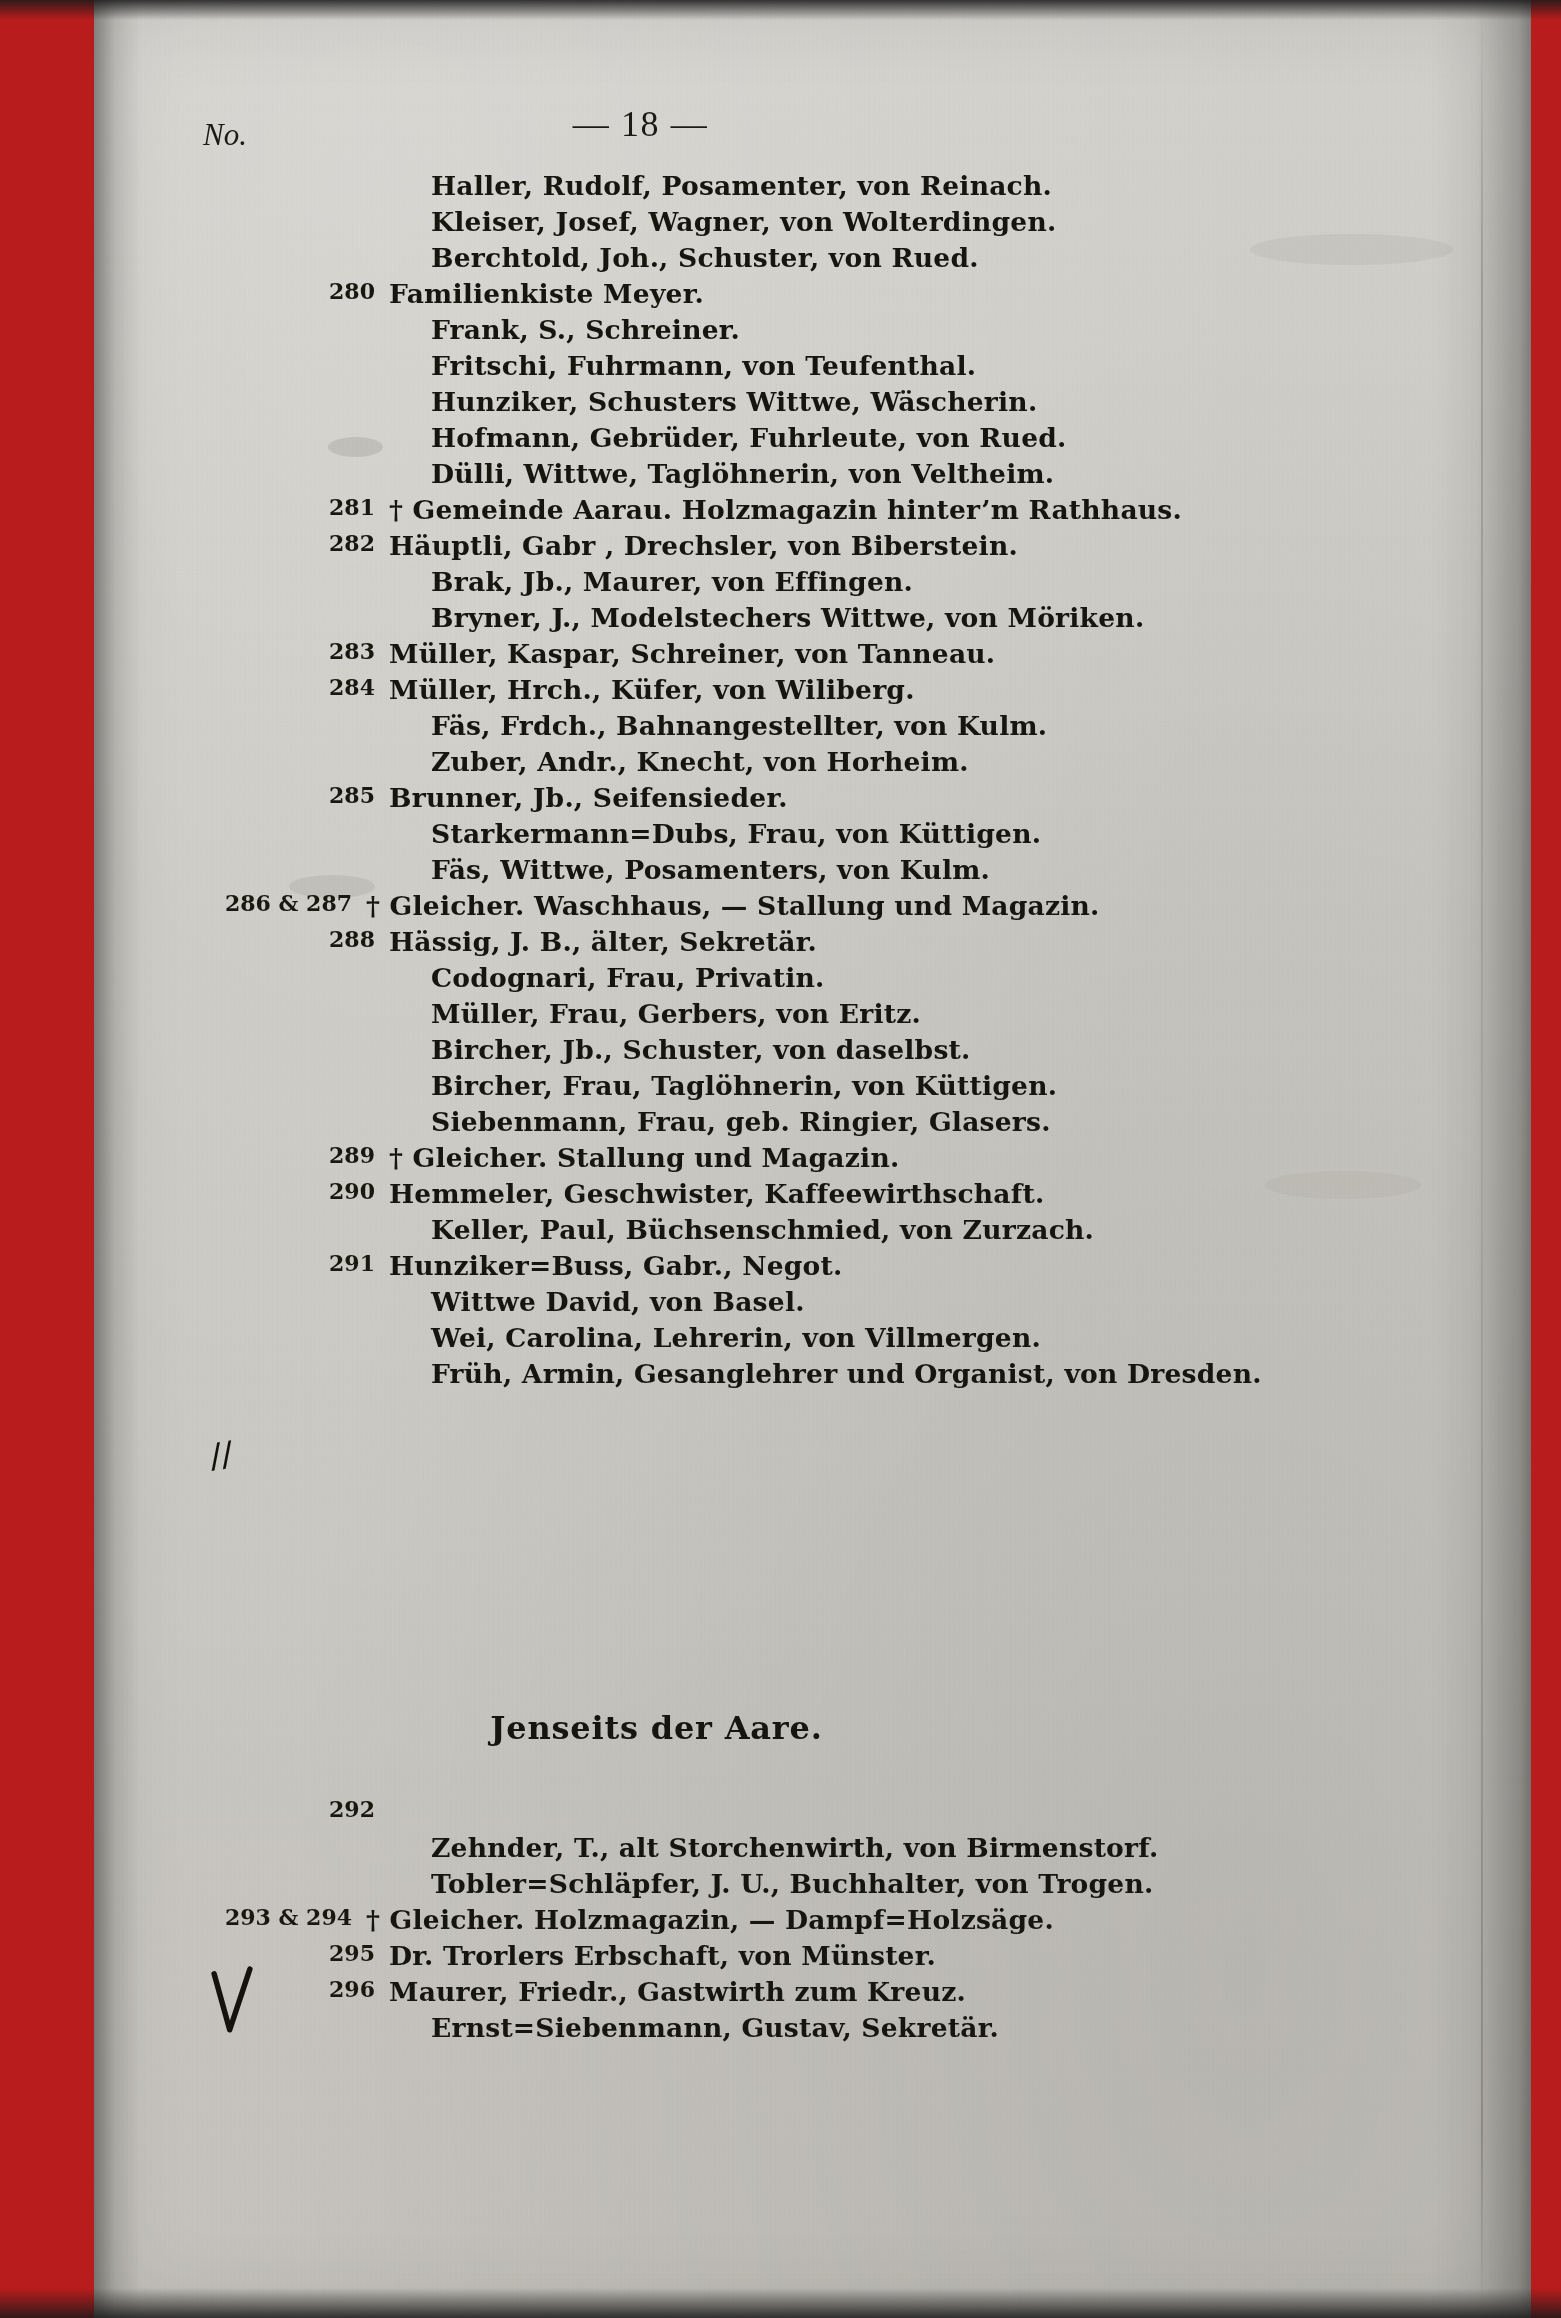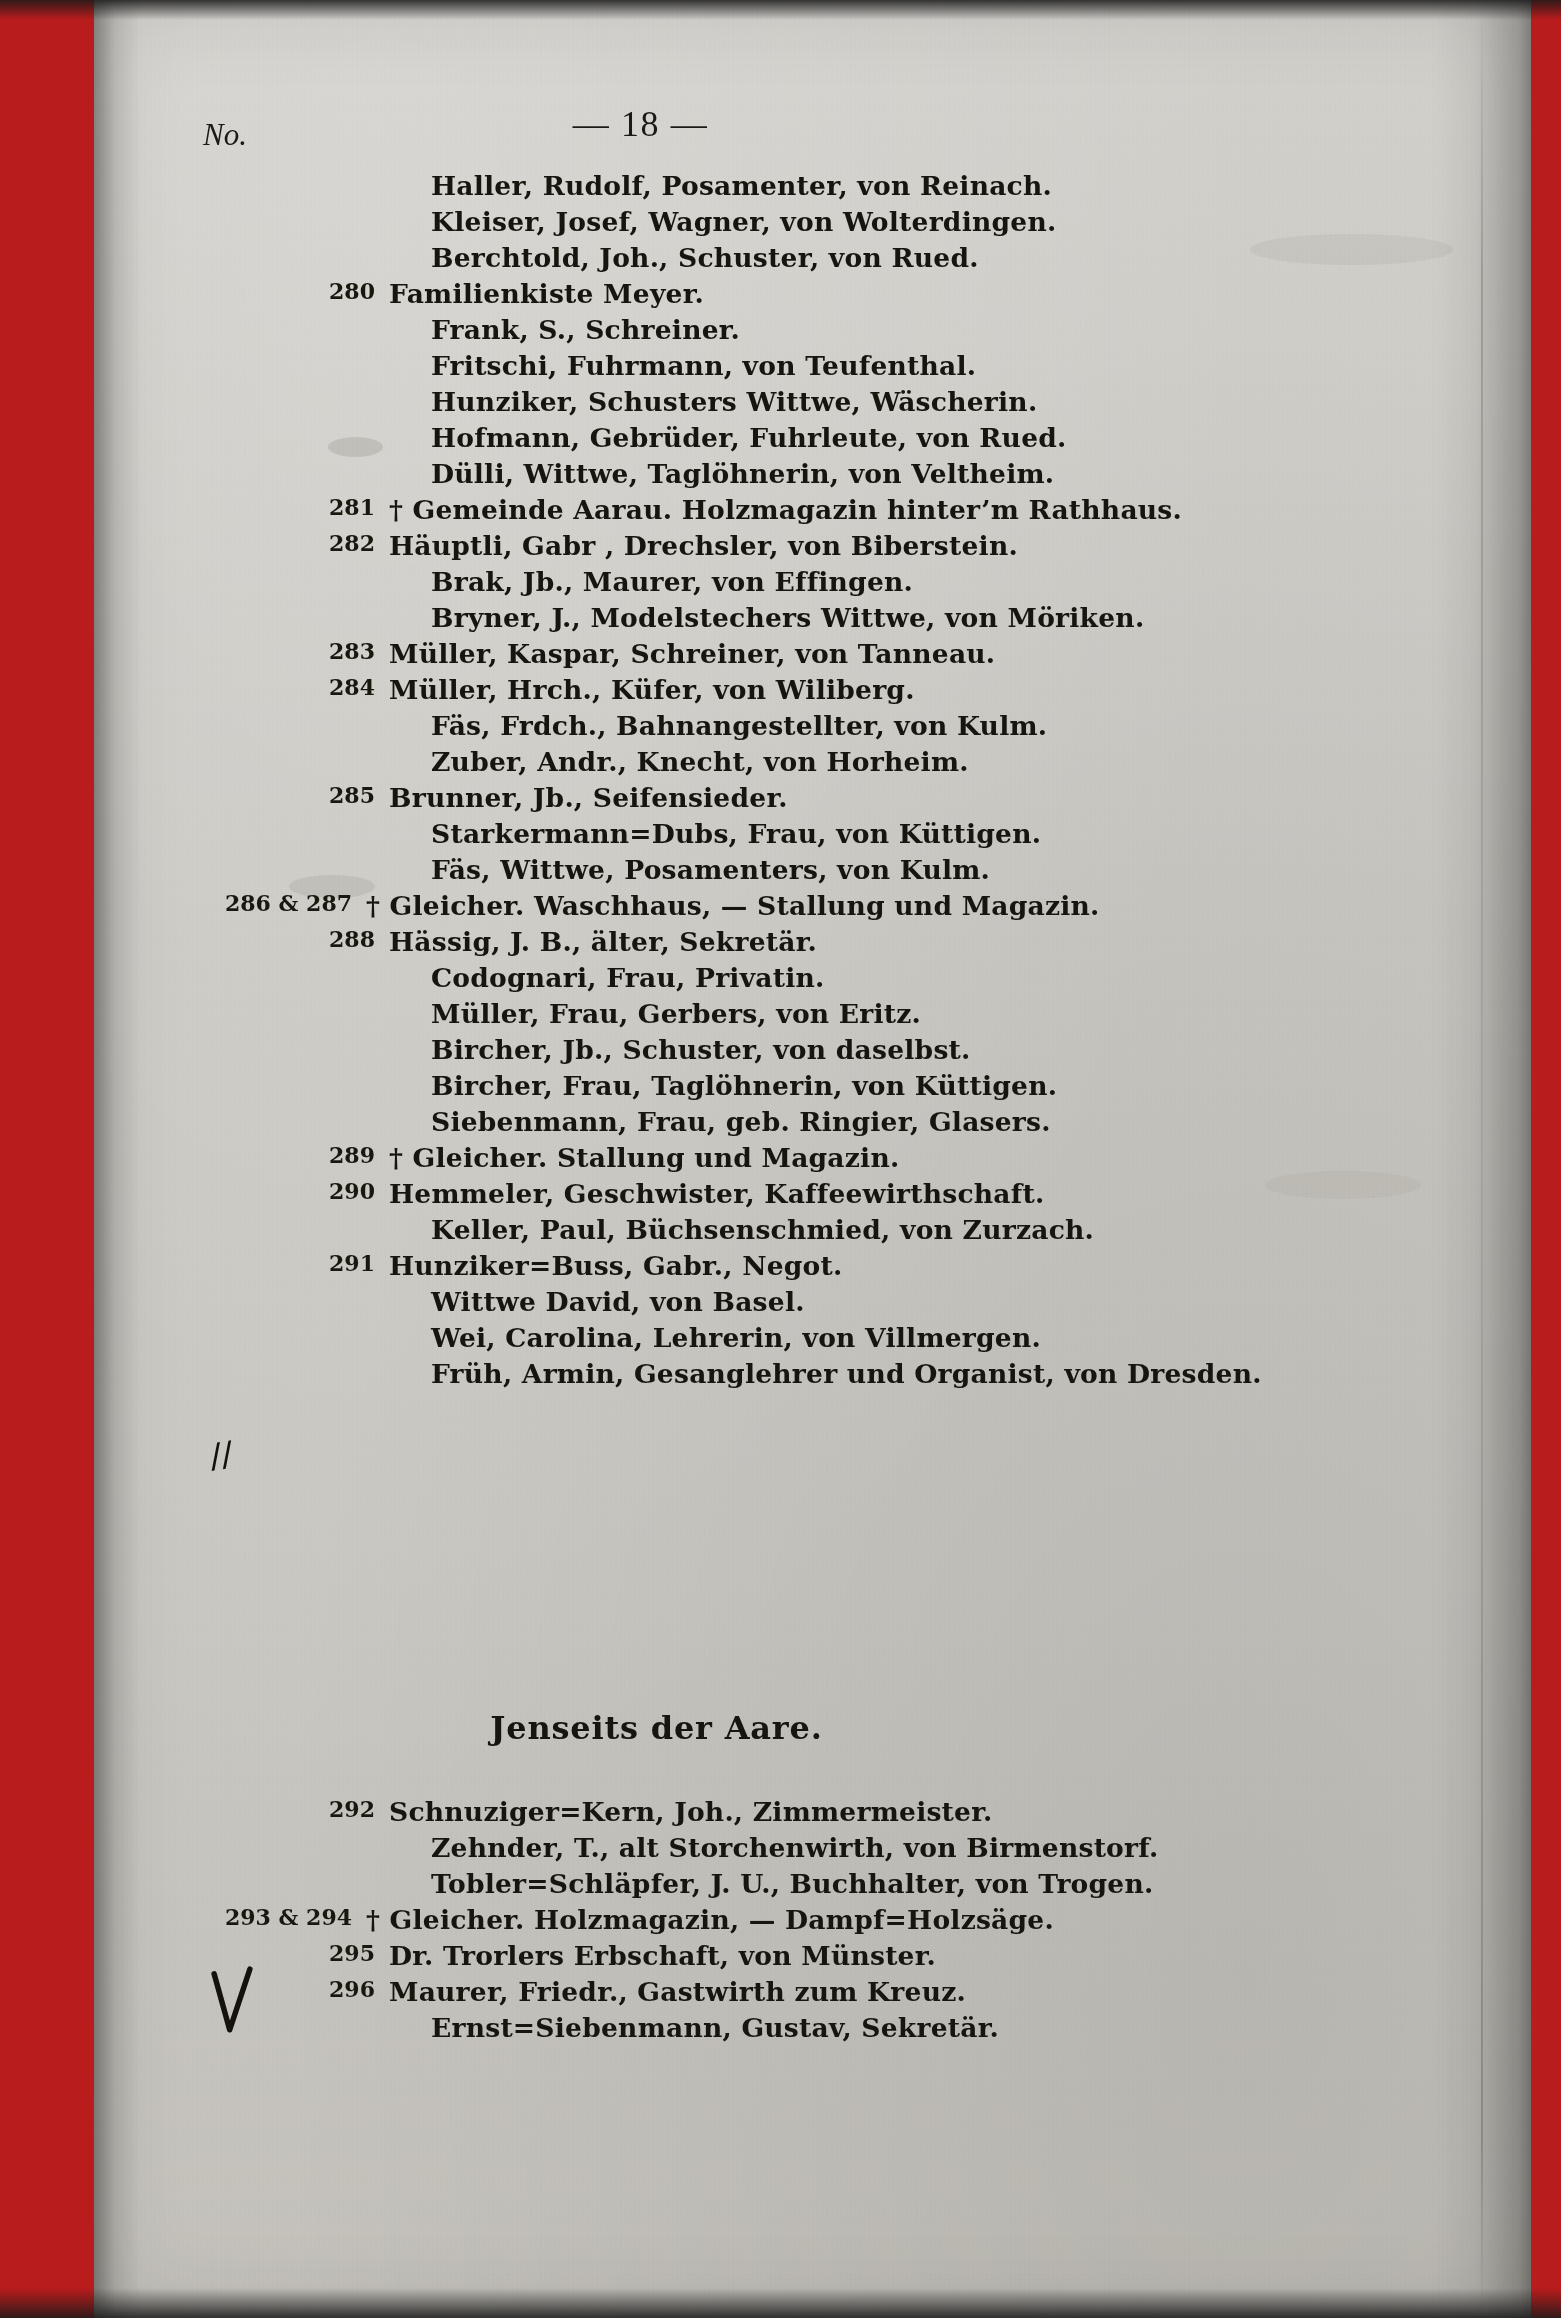--- a/index.html
+++ b/index.html
@@ -348,21 +348,20 @@
             <span class="num"></span>
             <span class="txt">Früh, Armin, Gesanglehrer und Organist, von Dresden.</span>
           </div>
         </div>
 
       <div class="section-head">Jenseits der Aare.</div>
 
       <div class="entries2" id="entries-bottom">
           <div class="entry">
             <span class="num">292</span>
-            <span class="txt">Schnuziger=Kern, Joh., Zimmermeister.</span>
           </div>
           <div class="entry indent">
             <span class="num"></span>
             <span class="txt">Zehnder, T., alt Storchenwirth, von Birmenstorf.</span>
           </div>
           <div class="entry indent">
             <span class="num"></span>
             <span class="txt">Tobler=Schläpfer, J. U., Buchhalter, von Trogen.</span>
           </div>
           <div class="entry wide">

